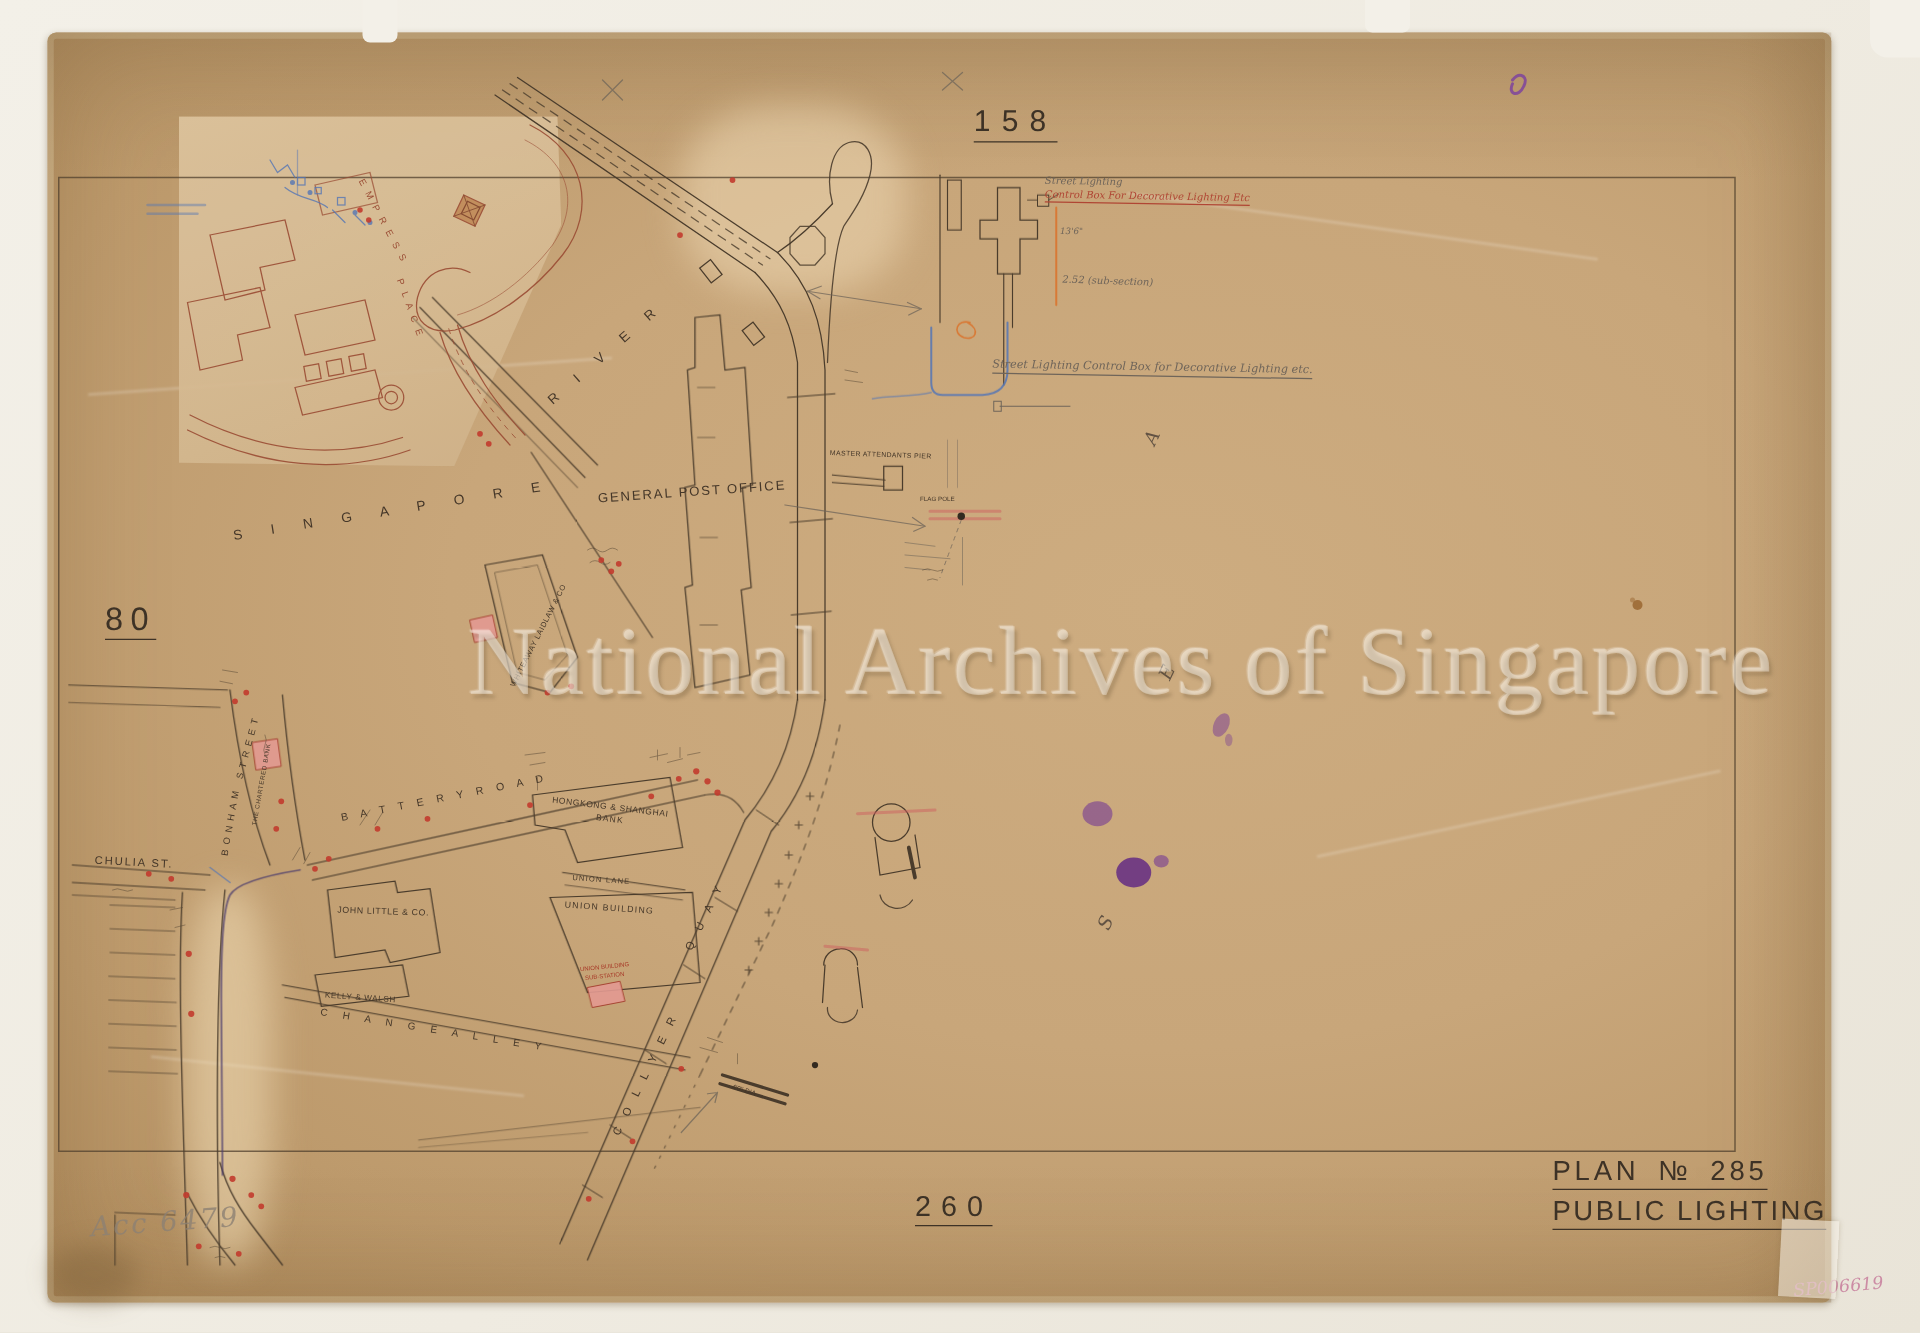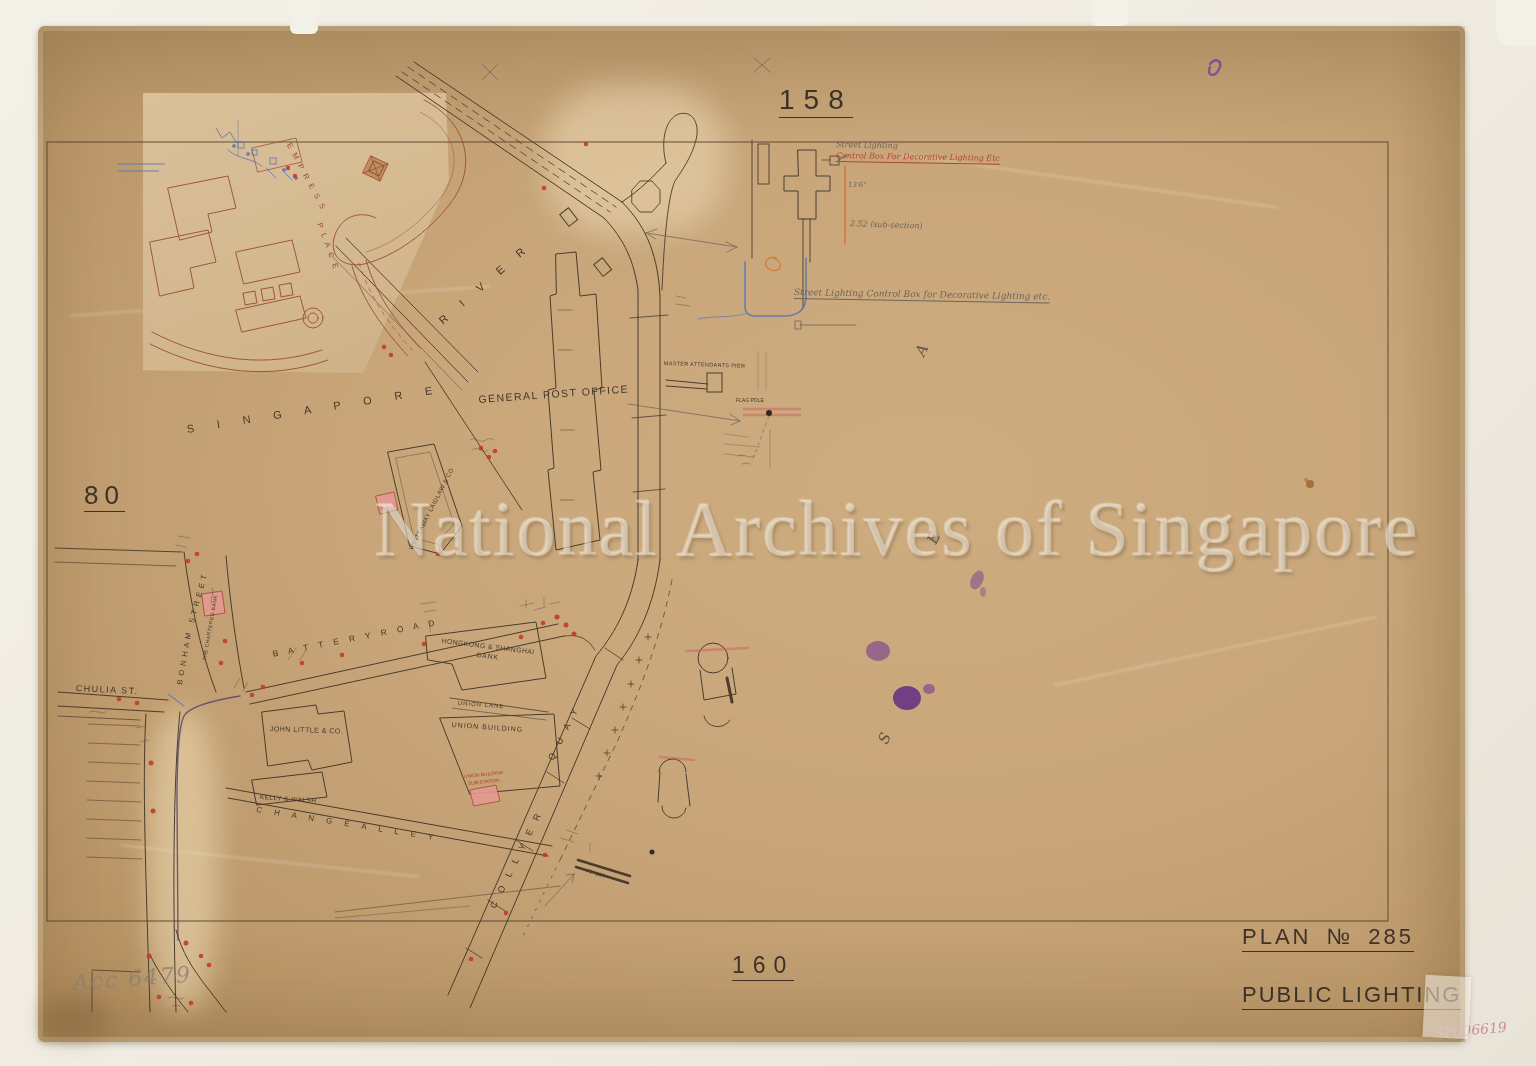--- a/index.html
+++ b/index.html
@@ -35,26 +35,26 @@
   
   .ml{position:absolute;white-space:nowrap;transform-origin:0 0;color:#453729;line-height:1;}
   .ml.red{color:#a83a28;}
   .ml.redink{color:#9a4c34;}
   .ml.pencil{color:#6f655a;font-family:"DejaVu Serif",serif;font-style:italic;}
   .ml.redhand{color:#b04634;font-family:"DejaVu Serif",serif;font-style:italic;}
   .ml.sea{color:#50443a;font-family:"DejaVu Serif",serif;font-style:italic;opacity:.85;}
   .ml.u{border-bottom:1px solid currentColor;padding-bottom:1px;}
   .plate{position:absolute;color:#3d3226;white-space:nowrap;line-height:1;transform-origin:0 0;}
   .plate.u{border-bottom:1.6px solid #3d3226;padding-bottom:3px;}
-  #adj-top{left:779px;top:86px;font-size:28px;letter-spacing:9px;}
+  #adj-top{left:779px;top:86px;font-size:24px;letter-spacing:9px;}
   #adj-left{left:84px;top:482px;font-size:26px;letter-spacing:6px;}
   #adj-bottom{left:732px;top:954px;font-size:23px;letter-spacing:8px;}
   #scale-note{left:602px;top:928px;font-size:16px;letter-spacing:1px;word-spacing:14px;}
   #plan-no{left:1242px;top:926px;font-size:22px;letter-spacing:3px;word-spacing:6px;}
-  #plan-title{left:1242px;top:958px;font-size:22px;letter-spacing:2px;margin-top:26px;}
+  #plan-title{left:1242px;top:958px;font-size:22px;letter-spacing:2px;}
   #acc-note{left:72px;top:972px;font-size:22px;color:#8d8174;letter-spacing:2px;
             font-family:"DejaVu Serif",serif;font-style:italic;transform:rotate(-4deg);opacity:.8;}
   #ref-no{left:1434px;top:1026px;font-size:14px;color:#c9829f;transform:rotate(-5deg);
           font-family:"DejaVu Serif",serif;font-style:italic;opacity:.9;}
   .watermark{position:absolute;left:130px;top:484px;width:1290px;text-align:right;
      font-family:"Liberation Serif",serif;font-size:78px;letter-spacing:2px;
      color:rgba(247,241,229,.42);
      text-shadow:2px 3px 3px rgba(100,78,50,.30), -1px -1px 1px rgba(255,255,255,.30);
      pointer-events:none;z-index:40;}
 </style>
@@ -356,21 +356,21 @@
       <span class="ml pencil" style="left: 850px; top: 220px; font-size: 8px; transform: rotate(2deg);">2.52 (sub-section)</span>
       <span class="ml pencil u" style="left: 794px; top: 288px; font-size: 9px; transform: rotate(1deg);">Street Lighting Control Box for Decorative Lighting etc.</span>
       <span class="ml sea" style="left: 913px; top: 352px; font-size: 15px; transform: rotate(-65deg);">A</span>
       <span class="ml sea" style="left: 925px; top: 540px; font-size: 15px; transform: rotate(-65deg);">E</span>
       <span class="ml sea" style="left: 876px; top: 740px; font-size: 15px; transform: rotate(-65deg);">S</span>
       <span class="ml ink" style="left: 586px; top: 868px; font-size: 5.5px; transform: rotate(17deg);">4'0" DIA</span>
     </div>
 
   <span class="plate u" id="adj-top">158</span>
   <span class="plate u" id="adj-left">80</span>
-  <span class="plate u" id="adj-bottom">160</span>
+  <span class="plate u" id="adj-bottom">260</span>
   <span class="plate u" id="plan-no">PLAN № 285</span>
   <span class="plate u" id="plan-title">PUBLIC LIGHTING</span>
   <span class="plate" id="acc-note">Acc 6479</span>
   <span class="plate" id="ref-no">SP006619</span>
 
   <div class="watermark">National Archives of Singapore</div>
 
   <div class="notch" style="left:290px;top:0;width:28px;height:34px;border-radius:0 0 6px 6px;"></div>
   <div class="notch" style="left:1092px;top:0;width:36px;height:26px;border-radius:0 0 6px 6px;"></div>
   <div class="notch" style="left:1496px;top:0;width:40px;height:46px;border-radius:0 0 0 14px;"></div>

